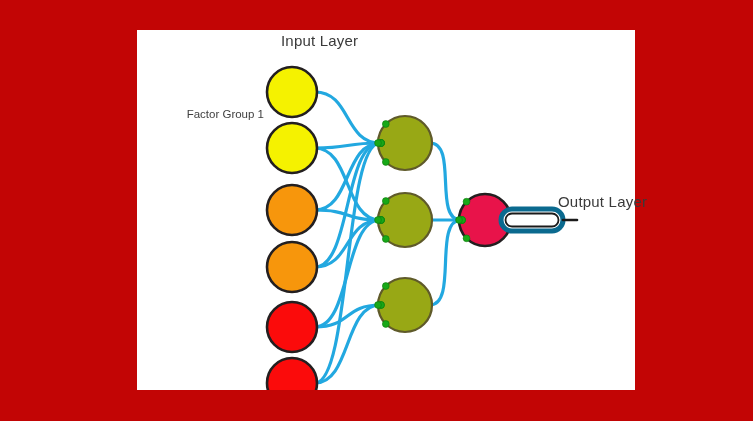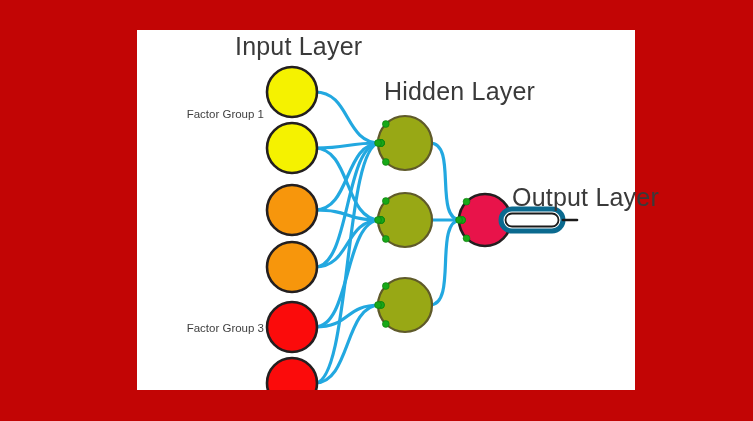--- a/index.html
+++ b/index.html
@@ -30,28 +30,29 @@
     position: absolute;
     left: 0;
     top: 0;
     width: 498px;
     height: 360px;
     display: block;
   }
   .layer-title {
     position: absolute;
     color: #3a3a3a;
-    font-size: 25px;
+    font-size: 15px;
     font-family: "Liberation Sans", sans-serif;
     white-space: nowrap;
     letter-spacing: .2px;
+    margin-left: 46px;
   }
   #title-input  { left: 98px;  top: 2px; }
   #title-hidden { left: 247px; top: 47px; }
-  #title-output { left: 375px; top: 153px; }
+  #title-output { left: 375px; top: 163px; }
   .group-label {
     position: absolute;
     color: #3f3f3f;
     font-size: 11.5px;
     font-family: Liberation Sans, sans-serif;
     white-space: nowrap;
     text-align: right;
     width: 120px;
   }
   #grp-1 { left: 7px;  top: 78px; }
@@ -123,20 +124,18 @@
           <circle cx="329.5162480116808" cy="208.28526489921066" r="3.4" fill="#18a818" stroke="#0c7a0c" stroke-width="0.6"></circle>
         </g>
       <g id="terminal-group">
           <rect x="364" y="179" width="62" height="22" rx="11" ry="11" fill="#ffffff" stroke="#0b6a8f" stroke-width="5"></rect>
           <rect x="368.5" y="183.5" width="53" height="13" rx="6.5" ry="6.5" fill="#ffffff" stroke="#1a1a1a" stroke-width="1.8"></rect>
           <line x1="426" y1="190" x2="440" y2="190" stroke="#1a1a1a" stroke-width="2.6" stroke-linecap="round"></line>
         </g>
     </svg>
 
     <div class="layer-title" id="title-input">Input Layer</div>
-    <div class="layer-title" id="title-hidden">Hidden Layer</div>
     <div class="layer-title" id="title-output">Output Layer</div>
 
     <div class="group-label" id="grp-1">Factor Group 1</div>
-    <div class="group-label" id="grp-3">Factor Group 3</div>
 
   </div>
 </div>
 
 </body></html>

